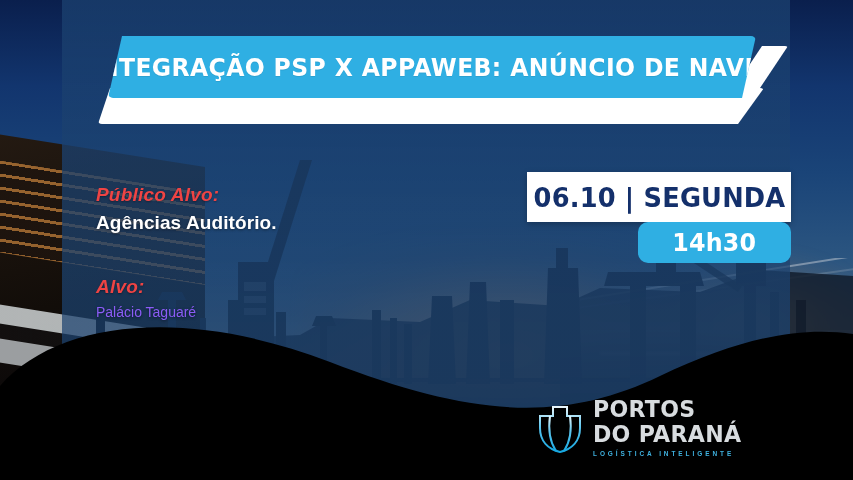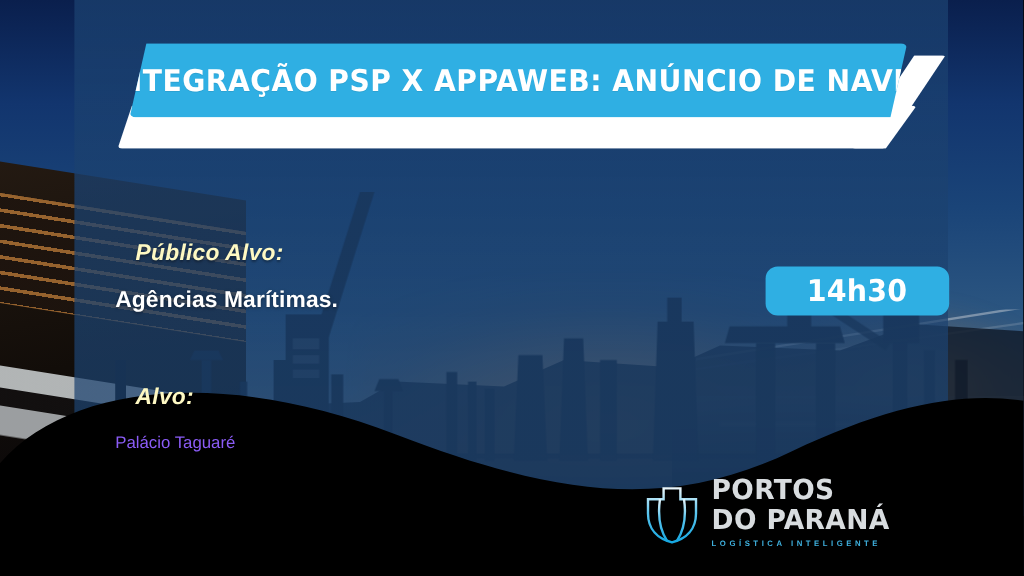--- a/index.html
+++ b/index.html
@@ -148,21 +148,21 @@
     color:#ffffff;
     white-space:nowrap;
     transform:scaleX(.94);
     text-shadow:0 1px 0 rgba(0,0,0,.08);
   }
 
   
   .info{position:absolute;left:96px;top:184px;width:360px;}
   .label{
     font-size:19px;font-weight:700;font-style:italic;
-    color:#fef9c3;letter-spacing:.2px;margin:17px;
+    color:#ef4444;letter-spacing:.2px;margin:0;
     text-shadow:0 1px 2px rgba(0,0,0,.35);
   }
   .value{
     font-size:19px;font-weight:700;color:#ffffff;margin:6px 0 0 0;
     letter-spacing:.1px;
     text-shadow:0 1px 3px rgba(0,0,0,.45);
   }
   .spacer{height:42px;}
   .sub{
     font-size:14px;font-weight:400;color:#8b5cf6;
@@ -288,26 +288,29 @@
   <div class="banner-wrap">
     <div class="banner-under"></div>
     <div class="banner-tail"></div>
     <div class="banner">
       <span class="banner-text">INTEGRAÇÃO PSP X APPAWEB: ANÚNCIO DE NAVIO</span>
     </div>
   </div>
 
   <div class="info">
     <p class="label">Público Alvo:</p>
-    <p class="value">Agências Marítimas.</p>
+    <p class="value">Agências Auditório.</p>
     <div class="spacer"></div>
     <p class="label">Alvo:</p>
     <p class="sub">Palácio Taguaré</p>
   </div>
 
+  <div class="datebox">
+    <span>06.10 | SEGUNDA</span>
+  </div>
   <div class="timebox">
     <span>14h30</span>
   </div>
 
   <div class="logo">
     <svg class="logo-mark" viewBox="0 0 48 52">
       <defs>
         <linearGradient id="lg" x1="0" y1="0" x2="0" y2="1">
           <stop offset="0%" stop-color="#eaf6fb"></stop>
           <stop offset="45%" stop-color="#5cc6ef"></stop>

